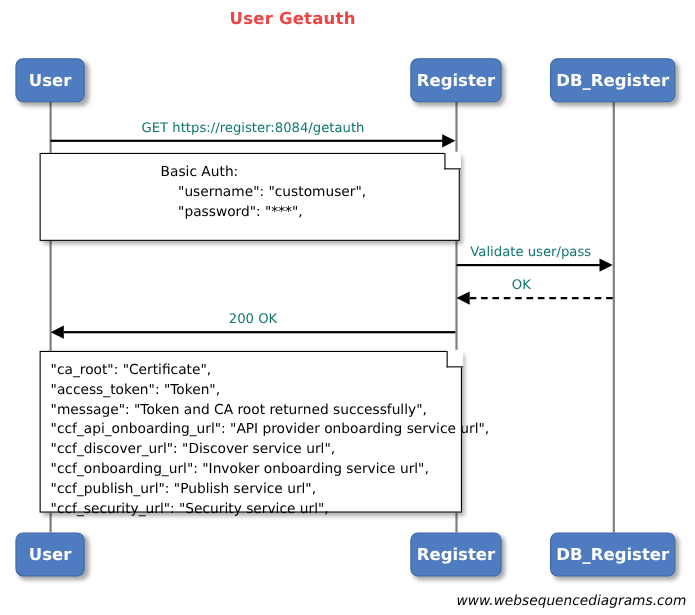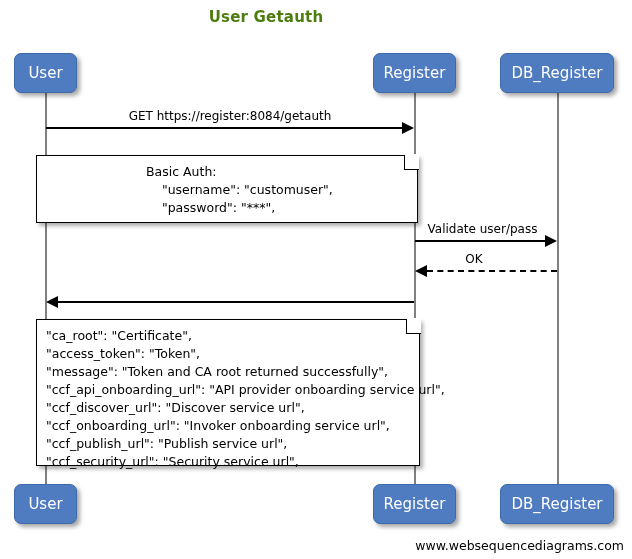--- a/index.html
+++ b/index.html
@@ -19,39 +19,39 @@
   }
   
   .title {
     position: absolute;
     left: 0;
     top: 8px;
     width: 532px;
     text-align: center;
     font-size: 15px;
     font-weight: bold;
-    color: #4d7c0f;
+    color: #ef4444;
     letter-spacing: 0.2px;
   }
   
   .lifeline {
     position: absolute;
     width: 2px;
     background: #808080;
   }
   
   .actor {
     position: absolute;
     box-sizing: border-box;
     background: #4f7cc0;
     border: 1px solid #3d6aa8;
     border-radius: 7px;
     color: #ffffff;
     font-size: 15px;
-    font-weight: normal;
+    font-weight: bold;
     display: flex;
     align-items: center;
     justify-content: center;
     box-shadow: 3px 3px 4px rgba(0,0,0,0.35);
     white-space: nowrap;
   }
   
   .msg-line {
     position: absolute;
     height: 0;
@@ -69,21 +69,21 @@
   }
   .arrowhead.right {
     border-left: 12px solid #000000;
   }
   .arrowhead.left {
     border-right: 12px solid #000000;
   }
   .msg-label {
     position: absolute;
     font-size: 12px;
-    color: #000000;
+    color: #0f766e;
     text-align: center;
     white-space: nowrap;
   }
   
   .note {
     position: absolute;
     box-sizing: border-box;
     background: #ffffff;
     border: 1.5px solid #000000;
     box-shadow: 3px 3px 4px rgba(0,0,0,0.32);
@@ -121,20 +121,21 @@
     position: relative;
     z-index: 2;
   }
   
   .footer {
     position: absolute;
     right: 8px;
     bottom: 6px;
     font-size: 12.5px;
     color: #000000;
+    font-style: italic;
   }
 </style>
 </head>
 <body>
 
 <div id="diagram">
 
   <div class="title">User Getauth</div>
 
   <div class="lifeline" style="left:45px; top:92px; height:392px;"></div>
@@ -148,38 +149,39 @@
     <span>Register</span>
   </div>
   <div class="actor" style="left:500px; top:53px; width:114px; height:40px;">
     <span>DB_Register</span>
   </div>
 
   <div class="msg-label" style="left:46px; top:109px; width:368px;">GET https://register:8084/getauth</div>
   <div class="msg-line" style="left:46px; top:127px; width:358px;"></div>
   <div class="arrowhead right" style="left:402px; top:122px;"></div>
 
-  <div class="note centered" style="left:36px; top:155px; width:382px; height:68px;">
+  <div class="note centered" style="left:36px; top:139px; width:382px; height:80px;">
     <div class="fold-cut"></div>
     <div class="fold"></div>
     <div class="note-inner" style="padding-left:100px;">
       <div class="note-line">Basic Auth:</div>
       <div class="note-line">    "username": "customuser",</div>
       <div class="note-line">    "password": "***",</div>
     </div>
   </div>
 
   <div class="msg-label" style="left:415px; top:222px; width:135px;">Validate user/pass</div>
   <div class="msg-line" style="left:415px; top:240px; width:132px;"></div>
   <div class="arrowhead right" style="left:545px; top:235px;"></div>
 
   <div class="msg-label" style="left:415px; top:252px; width:118px;">OK</div>
   <div class="msg-line dashed" style="left:427px; top:270px; width:130px;"></div>
   <div class="arrowhead left" style="left:415px; top:265px;"></div>
 
+  <div class="msg-label" style="left:46px; top:283px; width:368px;">200 OK</div>
   <div class="msg-line" style="left:58px; top:301px; width:356px;"></div>
   <div class="arrowhead left" style="left:46px; top:296px;"></div>
 
   <div class="note" style="left:36px; top:319px; width:384px; height:147px;">
     <div class="fold-cut"></div>
     <div class="fold"></div>
     <div class="note-inner">
       <div class="note-line">"ca_root": "Certificate",</div>
       <div class="note-line">"access_token": "Token",</div>
       <div class="note-line">"message": "Token and CA root returned successfully",</div>

